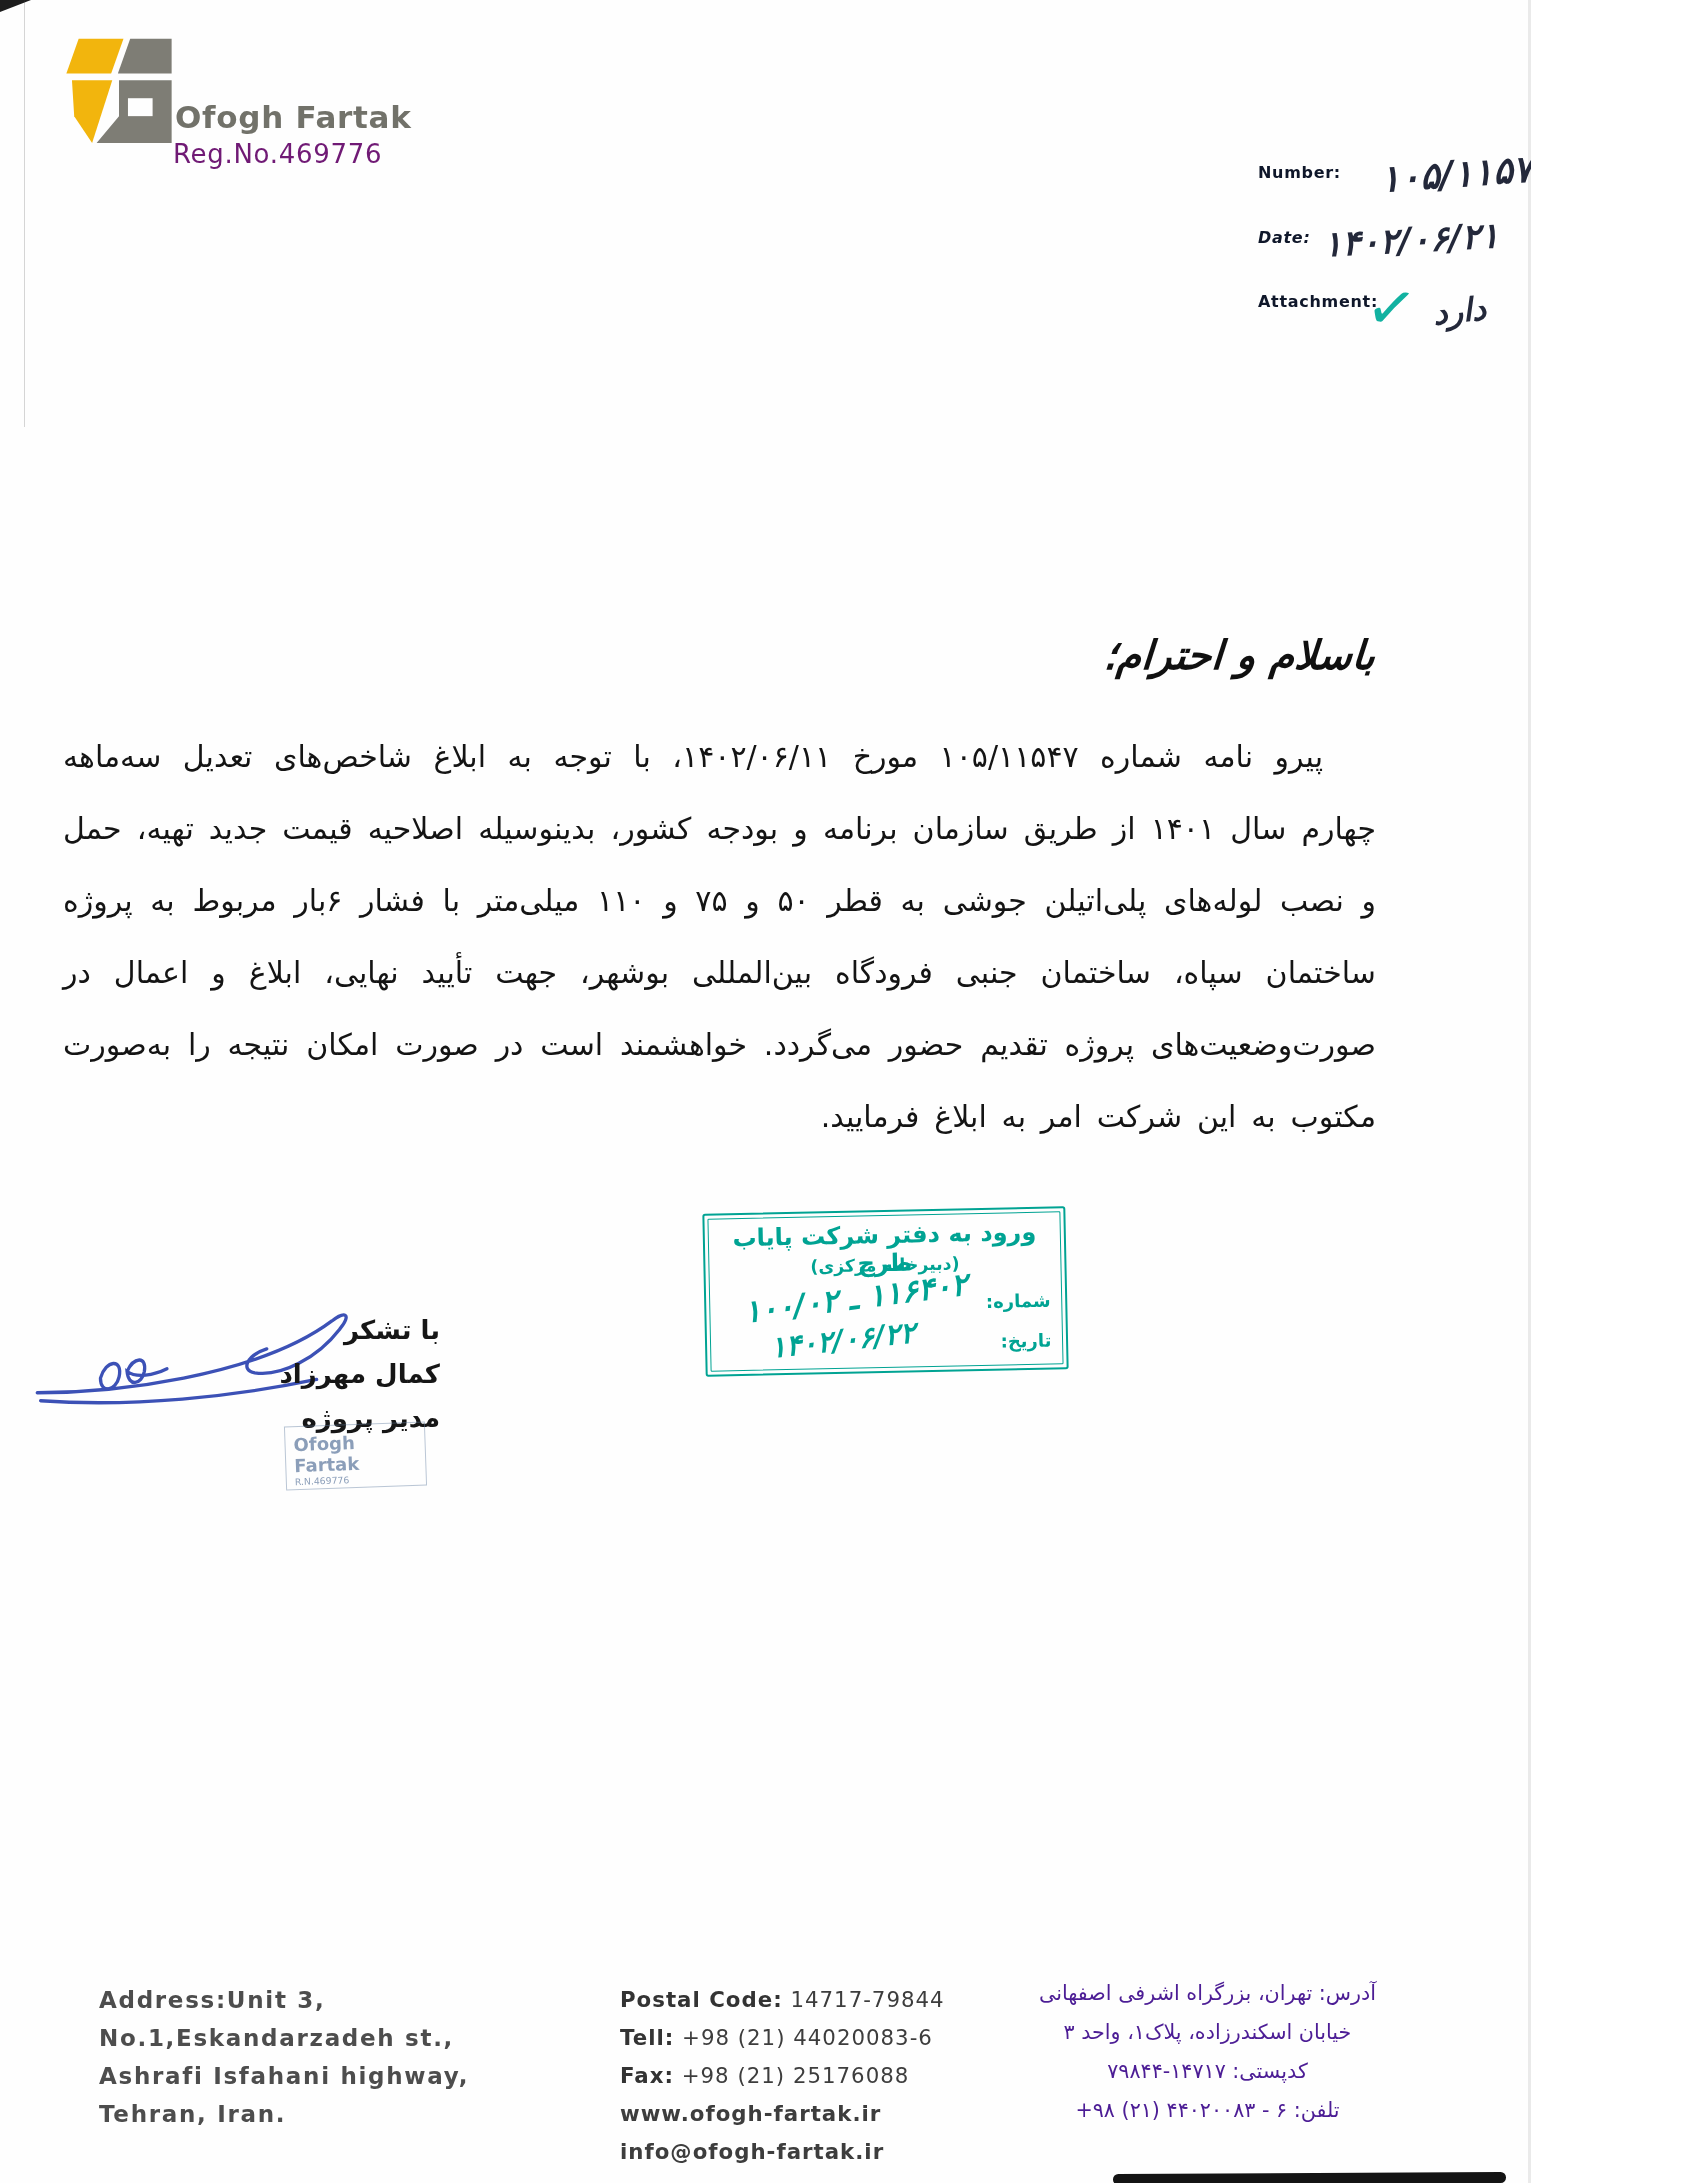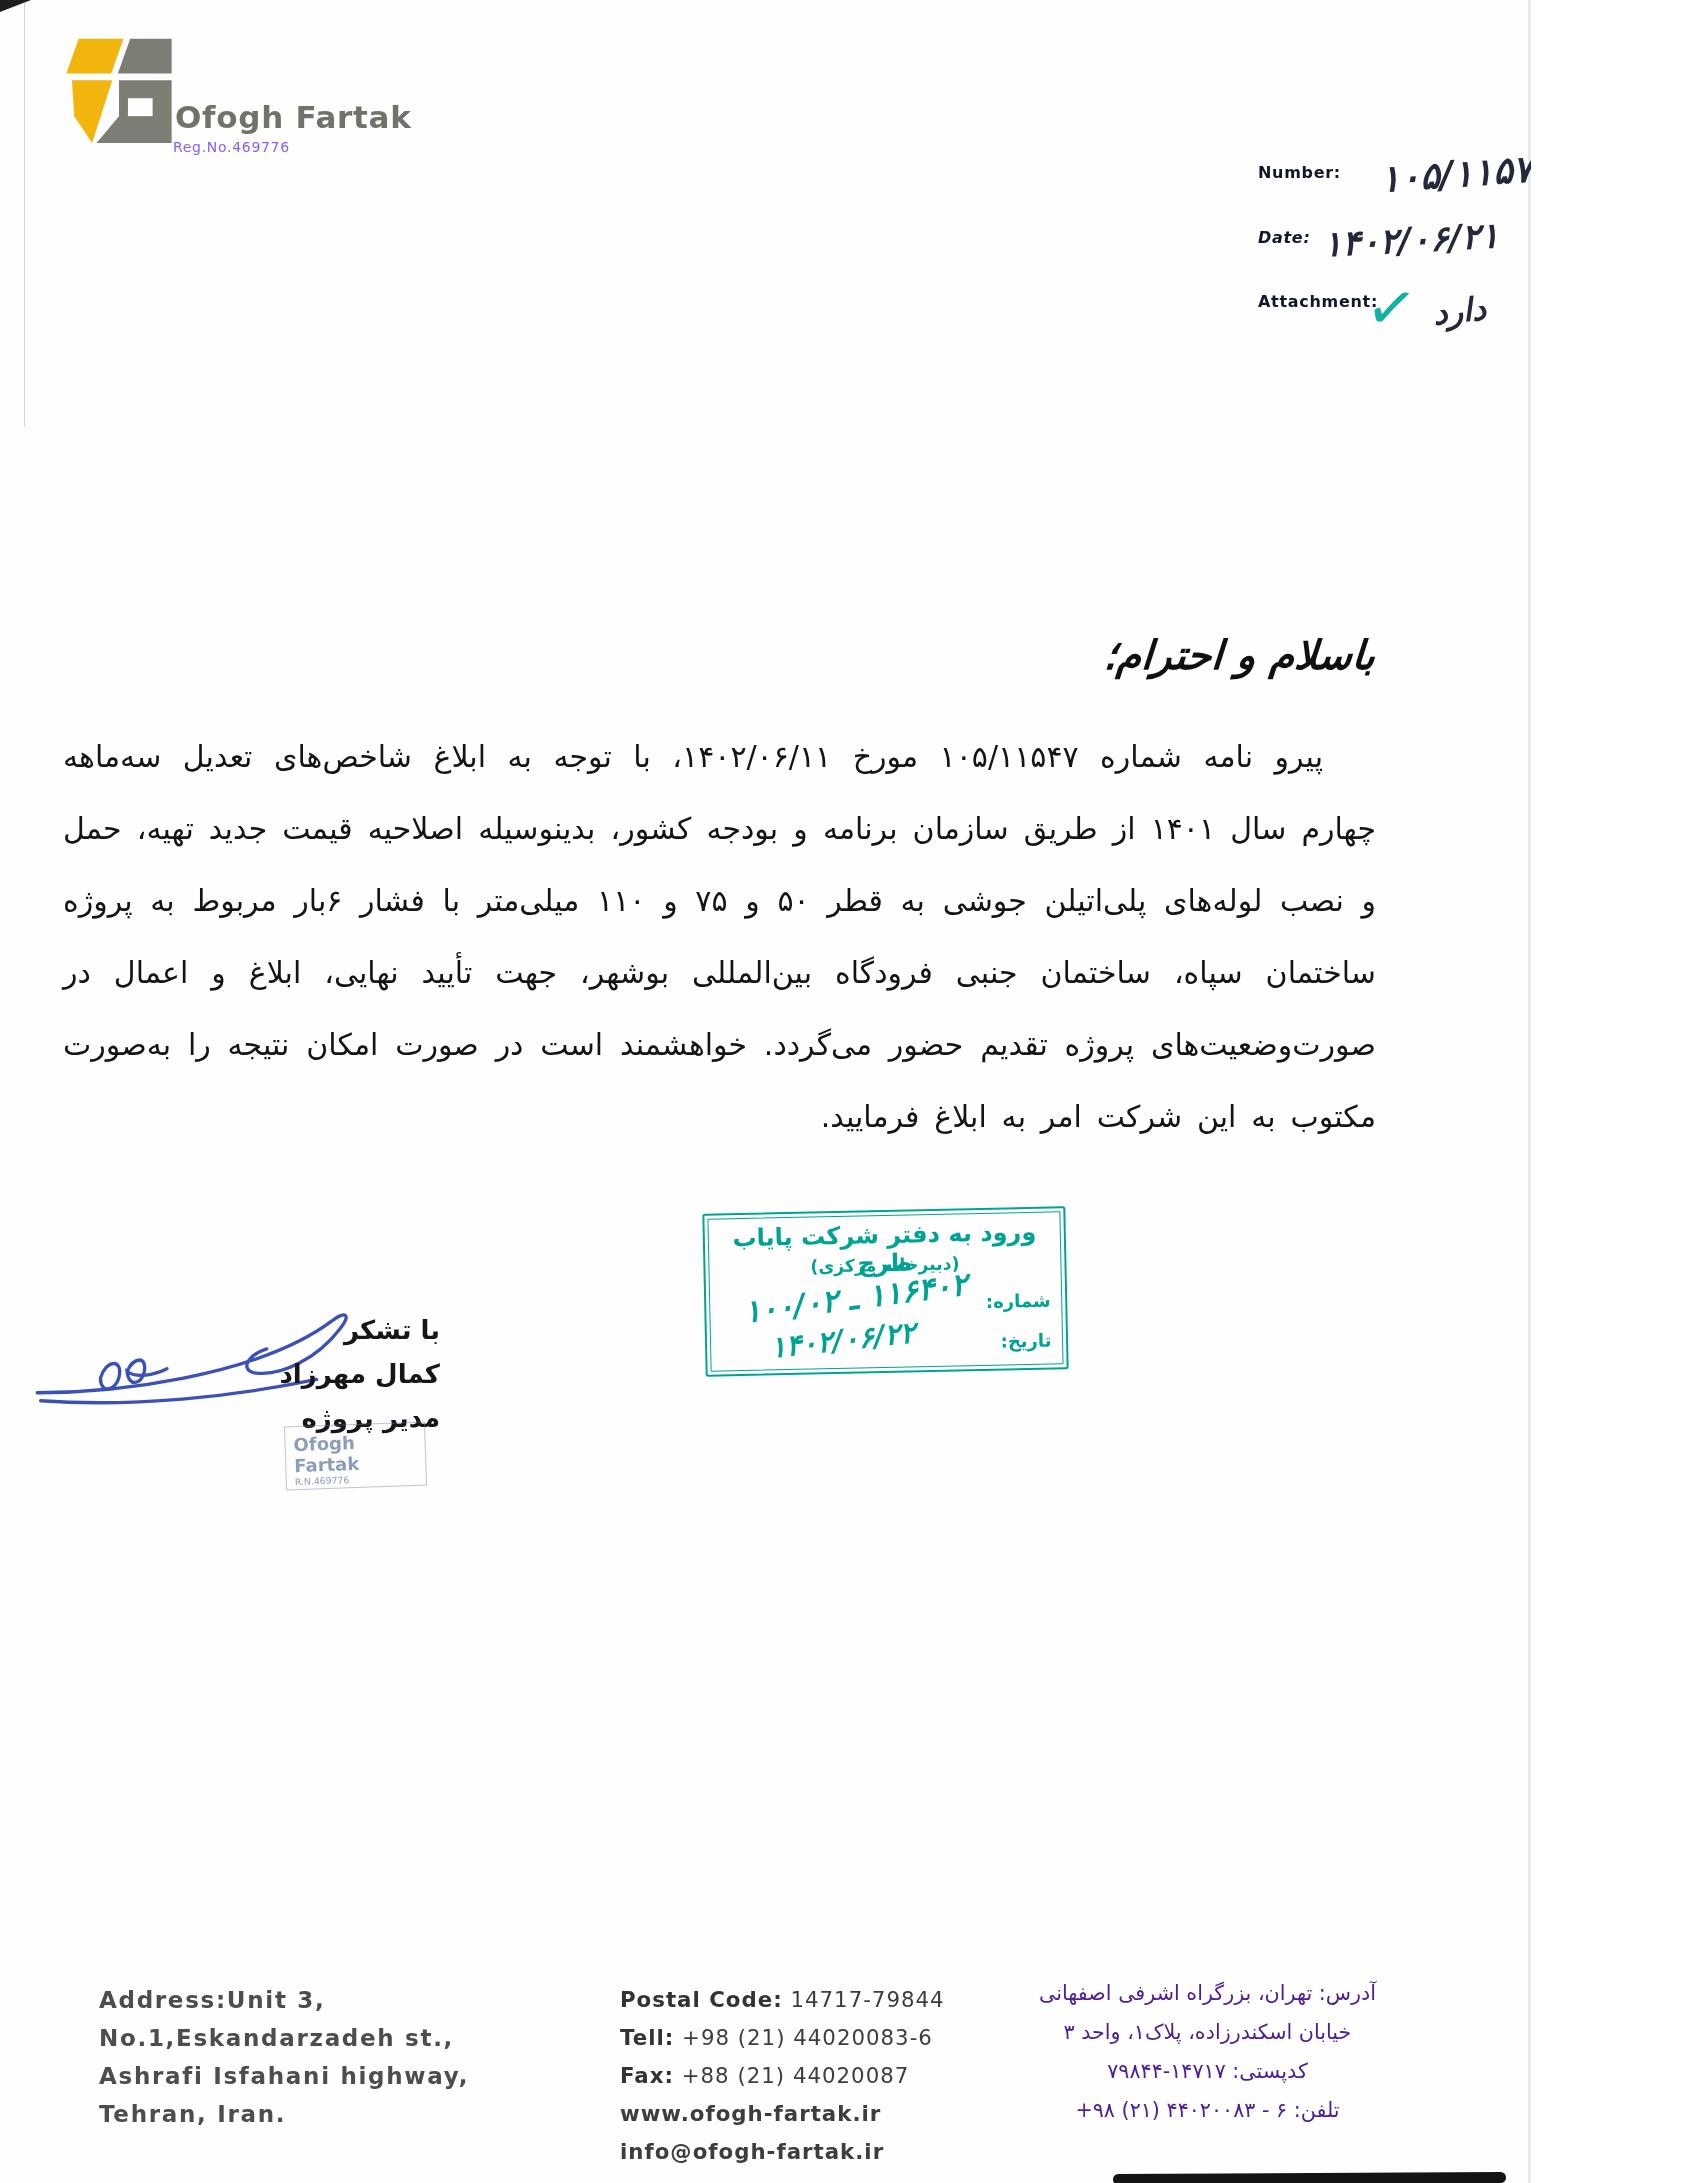--- a/index.html
+++ b/index.html
@@ -19,21 +19,21 @@
   .artifact-corner { left:0; top:0; width:31px; height:12px; background:#1d1d1d;
     clip-path: polygon(0 0, 100% 0, 0 100%); }
   .artifact-leftline { left:24px; top:0; width:1.3px; height:427px; background:rgba(70,70,70,.22); }
   .artifact-bottom { left:1113px; top:2173px; width:393px; height:10.7px; background:#141414; border-radius:5.3px;
     transform: rotate(-0.3deg); }
   .artifact-rightedge { right:0; top:0; width:3.3px; height:100%; background:rgba(120,120,120,.15); }
 
   
   .logo { position:absolute; left:63px; top:35px; width:112px; height:113px; }
   .brand-name { position:absolute; left:175px; top:99px; font-size:31px; font-weight:700; color:#72726a; letter-spacing:0.7px; }
-  .brand-reg  { position:absolute; left:173px; top:139px; font-size:14px; color:#8b5cf6; letter-spacing:0.7px; }
+  .brand-reg  { position:absolute; left:173px; top:139px; font-size:26px; color:#701a75; letter-spacing:0.7px; }
 
   .meta-label { position:absolute; font-size:16px; color:#0f172a; letter-spacing:0.7px; font-weight:600; }
   .lbl-number { left:1258px; top:163px; }
   .lbl-date { left:1258px; top:228px;font-style:italic; }
   .lbl-attachment { left:1258px; top:292px; }
   .meta-value { position:absolute; color:#23283a; font-weight:700; font-style:italic; direction:rtl; }
   .val-number { left:1380px; top:152px; font-size:37px; letter-spacing:2.7px; transform:rotate(-4deg); }
   .val-date { left:1323px; top:220px; font-size:35px; letter-spacing:2px; transform:rotate(-3deg); }
   .val-attachment { left:1433px; top:292px; font-size:32px; transform:rotate(-6deg); }
   .check-icon { position:absolute; left:1366px; top:272px; font-size:61px; color:#12b2a1; font-weight:700;
@@ -162,21 +162,21 @@
     <div>
       <span class="lbl">Postal Code:</span>
       <span class="val">14717-79844</span>
     </div>
     <div>
       <span class="lbl">Tell:</span>
       <span class="val">+98 (21) 44020083-6</span>
     </div>
     <div>
       <span class="lbl">Fax:</span>
-      <span class="val">+88 (21) 44020087</span>
+      <span class="val">+98 (21) 25176088</span>
     </div>
     <div class="site">www.ofogh-fartak.ir</div>
     <div class="site">info@ofogh-fartak.ir</div>
   </div>
 
   <div class="footer-fa">
     <div class="fa-line-0">آدرس: تهران، بزرگراه اشرفی اصفهانی</div>
     <div>خیابان اسکندرزاده، پلاک۱، واحد ۳</div>
     <div>کدپستی: ۱۴۷۱۷-۷۹۸۴۴</div>
     <div>تلفن: ۶ - ۴۴۰۲۰۰۸۳ (۲۱) ۹۸+</div>

